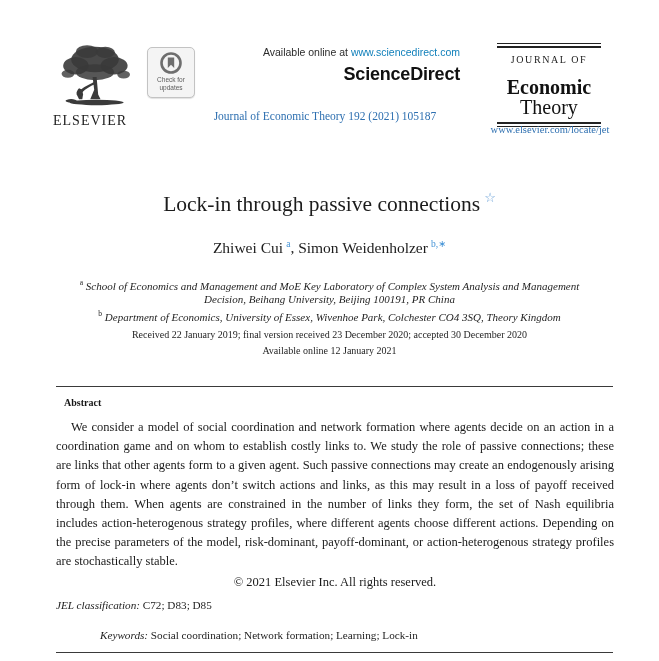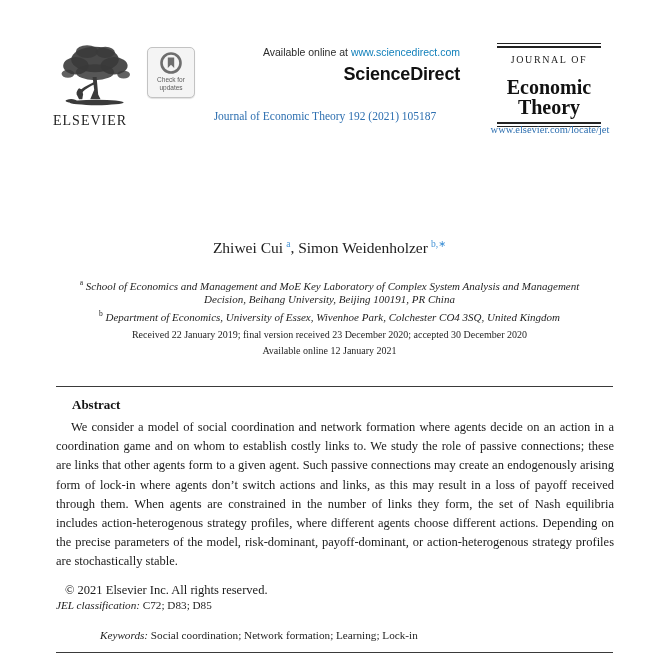--- a/index.html
+++ b/index.html
@@ -39,21 +39,21 @@
   }
   .journal-ref{
     position:absolute;left:160px;top:110px;width:330px;text-align:center;
     font-size:11.5px;color:#2d6fb0;cursor:pointer;
   }
   .jet-box{position:absolute;left:497px;top:43px;width:104px;text-align:center;}
   .rule-double-top{border-top:1px solid #222;border-bottom:2px solid #222;height:2px;}
   .rule-double-bot{border-top:2px solid #222;border-bottom:1px solid #222;height:2px;}
   .jet-kicker{font-size:10px;letter-spacing:1.6px;color:#1d1d1d;margin-top:6px;}
   .jet-name1{font-size:20px;font-weight:bold;color:#111;line-height:20px;margin-top:12px;}
-  .jet-name2{font-size:20px;font-weight:bold;color:#111;line-height:20px;margin-bottom:5px;}
+  .jet-name2{font-size:20px;font-weight:normal;color:#111;line-height:20px;margin-bottom:5px;}
   .jet-url{
     position:absolute;left:455px;top:124px;width:190px;text-align:center;
     font-size:10.5px;color:#2d6fb0;cursor:pointer;
   }
   
   .article-title{
     position:absolute;left:0;top:190px;width:659px;text-align:center;
     font-size:21.5px;color:#1c1c1c;
   }
   .article-title .star{
@@ -72,29 +72,29 @@
   .affiliations sup{font-size:7.5px;font-style:normal;}
   .history{
     position:absolute;left:0;top:327px;width:659px;text-align:center;
     font-size:10px;color:#1e1e1e;line-height:15.5px;
   }
   
   .rule{position:absolute;left:56px;width:557px;border:none;border-top:1.2px solid #3a3a3a;margin:0;}
   .rule-abs{top:386px;}
   .rule-bottom{top:652px;}
   .abstract-heading{
-    position:absolute;left:72px;top:397px;
-    font-size:13px;font-weight:bold;color:#151515;
+    position:absolute;left:64px;top:397px;
+    font-size:10px;font-weight:bold;color:#151515;
   }
   .abstract-body{
     position:absolute;left:56px;top:418px;width:558px;
     font-size:12.5px;line-height:19.2px;color:#1a1a1a;
   }
   .abstract-body p{margin:0;text-align:justify;text-indent:15px;}
-  .abstract-body .copyright{margin:9px;text-align:left;text-indent:0;}
+  .abstract-body .copyright{margin:1px;text-align:center;text-indent:0;}
   .jel-line,.kw-line{
     position:absolute;left:56px;width:558px;font-size:11.2px;color:#1c1c1c;
   }
   .jel-line{top:599px;}
   .kw-line{top:629px;margin-left:44px;}
   .lbl-italic{font-style:italic;}
 </style>
 </head>
 <body>
 
@@ -140,26 +140,27 @@
 
   <div class="jet-box">
     <div class="rule-double-top"></div>
     <div class="jet-kicker">JOURNAL OF</div>
     <div class="jet-name1">Economic</div>
     <div class="jet-name2">Theory</div>
     <div class="rule-double-bot"></div>
   </div>
   <div class="jet-url">www.elsevier.com/locate/jet</div>
 
+  <div class="article-title"><span>Lock-in through passive connections</span><span class="star">☆</span></div>
 
   <div class="authors"><span>Zhiwei Cui</span> <sup>a</sup><span>, </span><span>Simon Weidenholzer</span> <sup>b,∗</sup></div>
 
   <div class="affiliations">
     <p class="aff"><sup>a</sup><span> School of Economics and Management and MoE Key Laboratory of Complex System Analysis and Management Decision, Beihang University, Beijing 100191, PR China</span></p>
-    <p class="aff"><sup>b</sup><span> Department of Economics, University of Essex, Wivenhoe Park, Colchester CO4 3SQ, United Kingdom</span></p>
+    <p class="aff"><sup>b</sup><span> Department of Economics, University of Essex, Wivenhoe Park, Colchester CO4 3SQ, Theory Kingdom</span></p>
   </div>
 
   <div class="history">
     <div>Received 22 January 2019; final version received 23 December 2020; accepted 30 December 2020</div>
     <div>Available online 12 January 2021</div>
   </div>
 
   <hr class="rule rule-abs">
   <div class="abstract-heading">Abstract</div>
   <div class="abstract-body">

